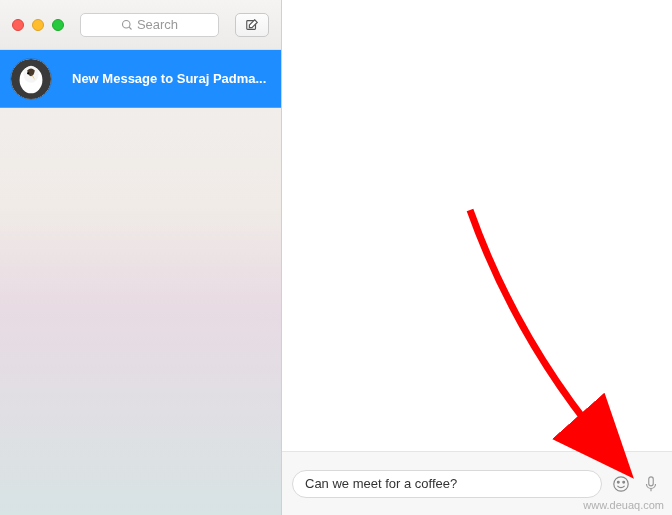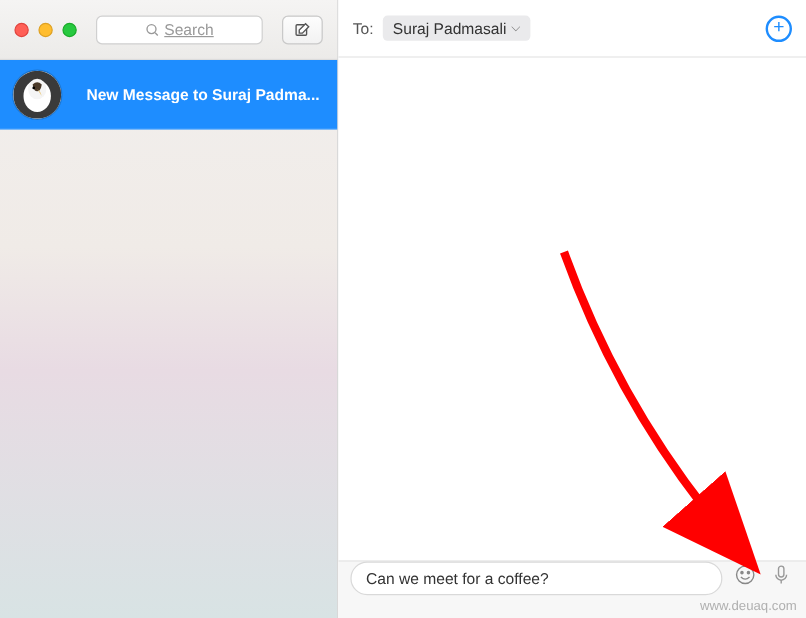--- a/index.html
+++ b/index.html
@@ -50,21 +50,20 @@
       border-radius: 5px;
       border: 1px solid #d0d0d0;
       background: #fff;
       text-align: center;
       font-size: 13px;
       color: #999;
       outline: none;
       display: flex;
       align-items: center;
       justify-content: center;
-      text-decoration: underline;
     }
     .search-input .mag {
       width: 12px; height: 12px; margin-right: 4px;
       display: inline-block;
     }
     .compose-btn {
       width: 34px; height: 24px;
       border-radius: 5px;
       border: 1px solid #c9c9c9;
       background: linear-gradient(#fdfdfd,#f2f2f2);
@@ -139,25 +138,25 @@
     .details-btn .plus {
       position: absolute;
       font-size: 16px;
       line-height: 1;
       top: 50%; left: 50%;
       transform: translate(-50%, -55%);
       font-weight: 400;
     }
     .messages { flex: 1; }
     .compose-bar {
-      height: 48px;
+      height: 64px;
       border-top: 1px solid #e5e5e5;
       background: #f7f7f7;
       display: flex;
-      align-items: flex-start;
+      align-items: center;
       padding: 0 10px;
       gap: 8px;
     }
     .msg-input {
       flex: 1;
       height: 28px;
       background: #fff;
       border: 1px solid #d9d9d9;
       border-radius: 14px;
       padding: 0 12px;
@@ -224,31 +223,20 @@
         <path d="M17 12 Q21 8 25 12 Q24 18 21 18 Q18 18 17 12" fill="#4a3a2a"></path>
         <circle cx="18" cy="15" r="1.2" fill="#000"></circle>
         <path d="M21 16 Q24 18 25 22" fill="#e6c068"></path>
       </svg>
     </div>
     <div class="convo-title">New Message to Suraj Padma...</div>
   </div>
 </div>
 
 <div class="main">
-  <div class="header">
-    <span class="to-label">To:</span>
-    <div class="recipient-pill">
-      <span>Suraj Padmasali</span>
-      <span class="chev">⌵</span>
-    </div>
-    <div class="spacer"></div>
-    <div class="details-btn">
-      <span class="plus">+</span>
-    </div>
-  </div>
   <div class="messages"></div>
   <div class="compose-bar">
     <div class="msg-input">
       <span>Can we meet for a coffee?</span>
     </div>
     <div class="emoji-btn">
       <svg viewBox="0 0 20 20" fill="none" stroke="#888" stroke-width="1.3">
         <circle cx="10" cy="10" r="8"></circle>
         <circle cx="7" cy="8" r="1" fill="#888"></circle>
         <circle cx="13" cy="8" r="1" fill="#888"></circle>

